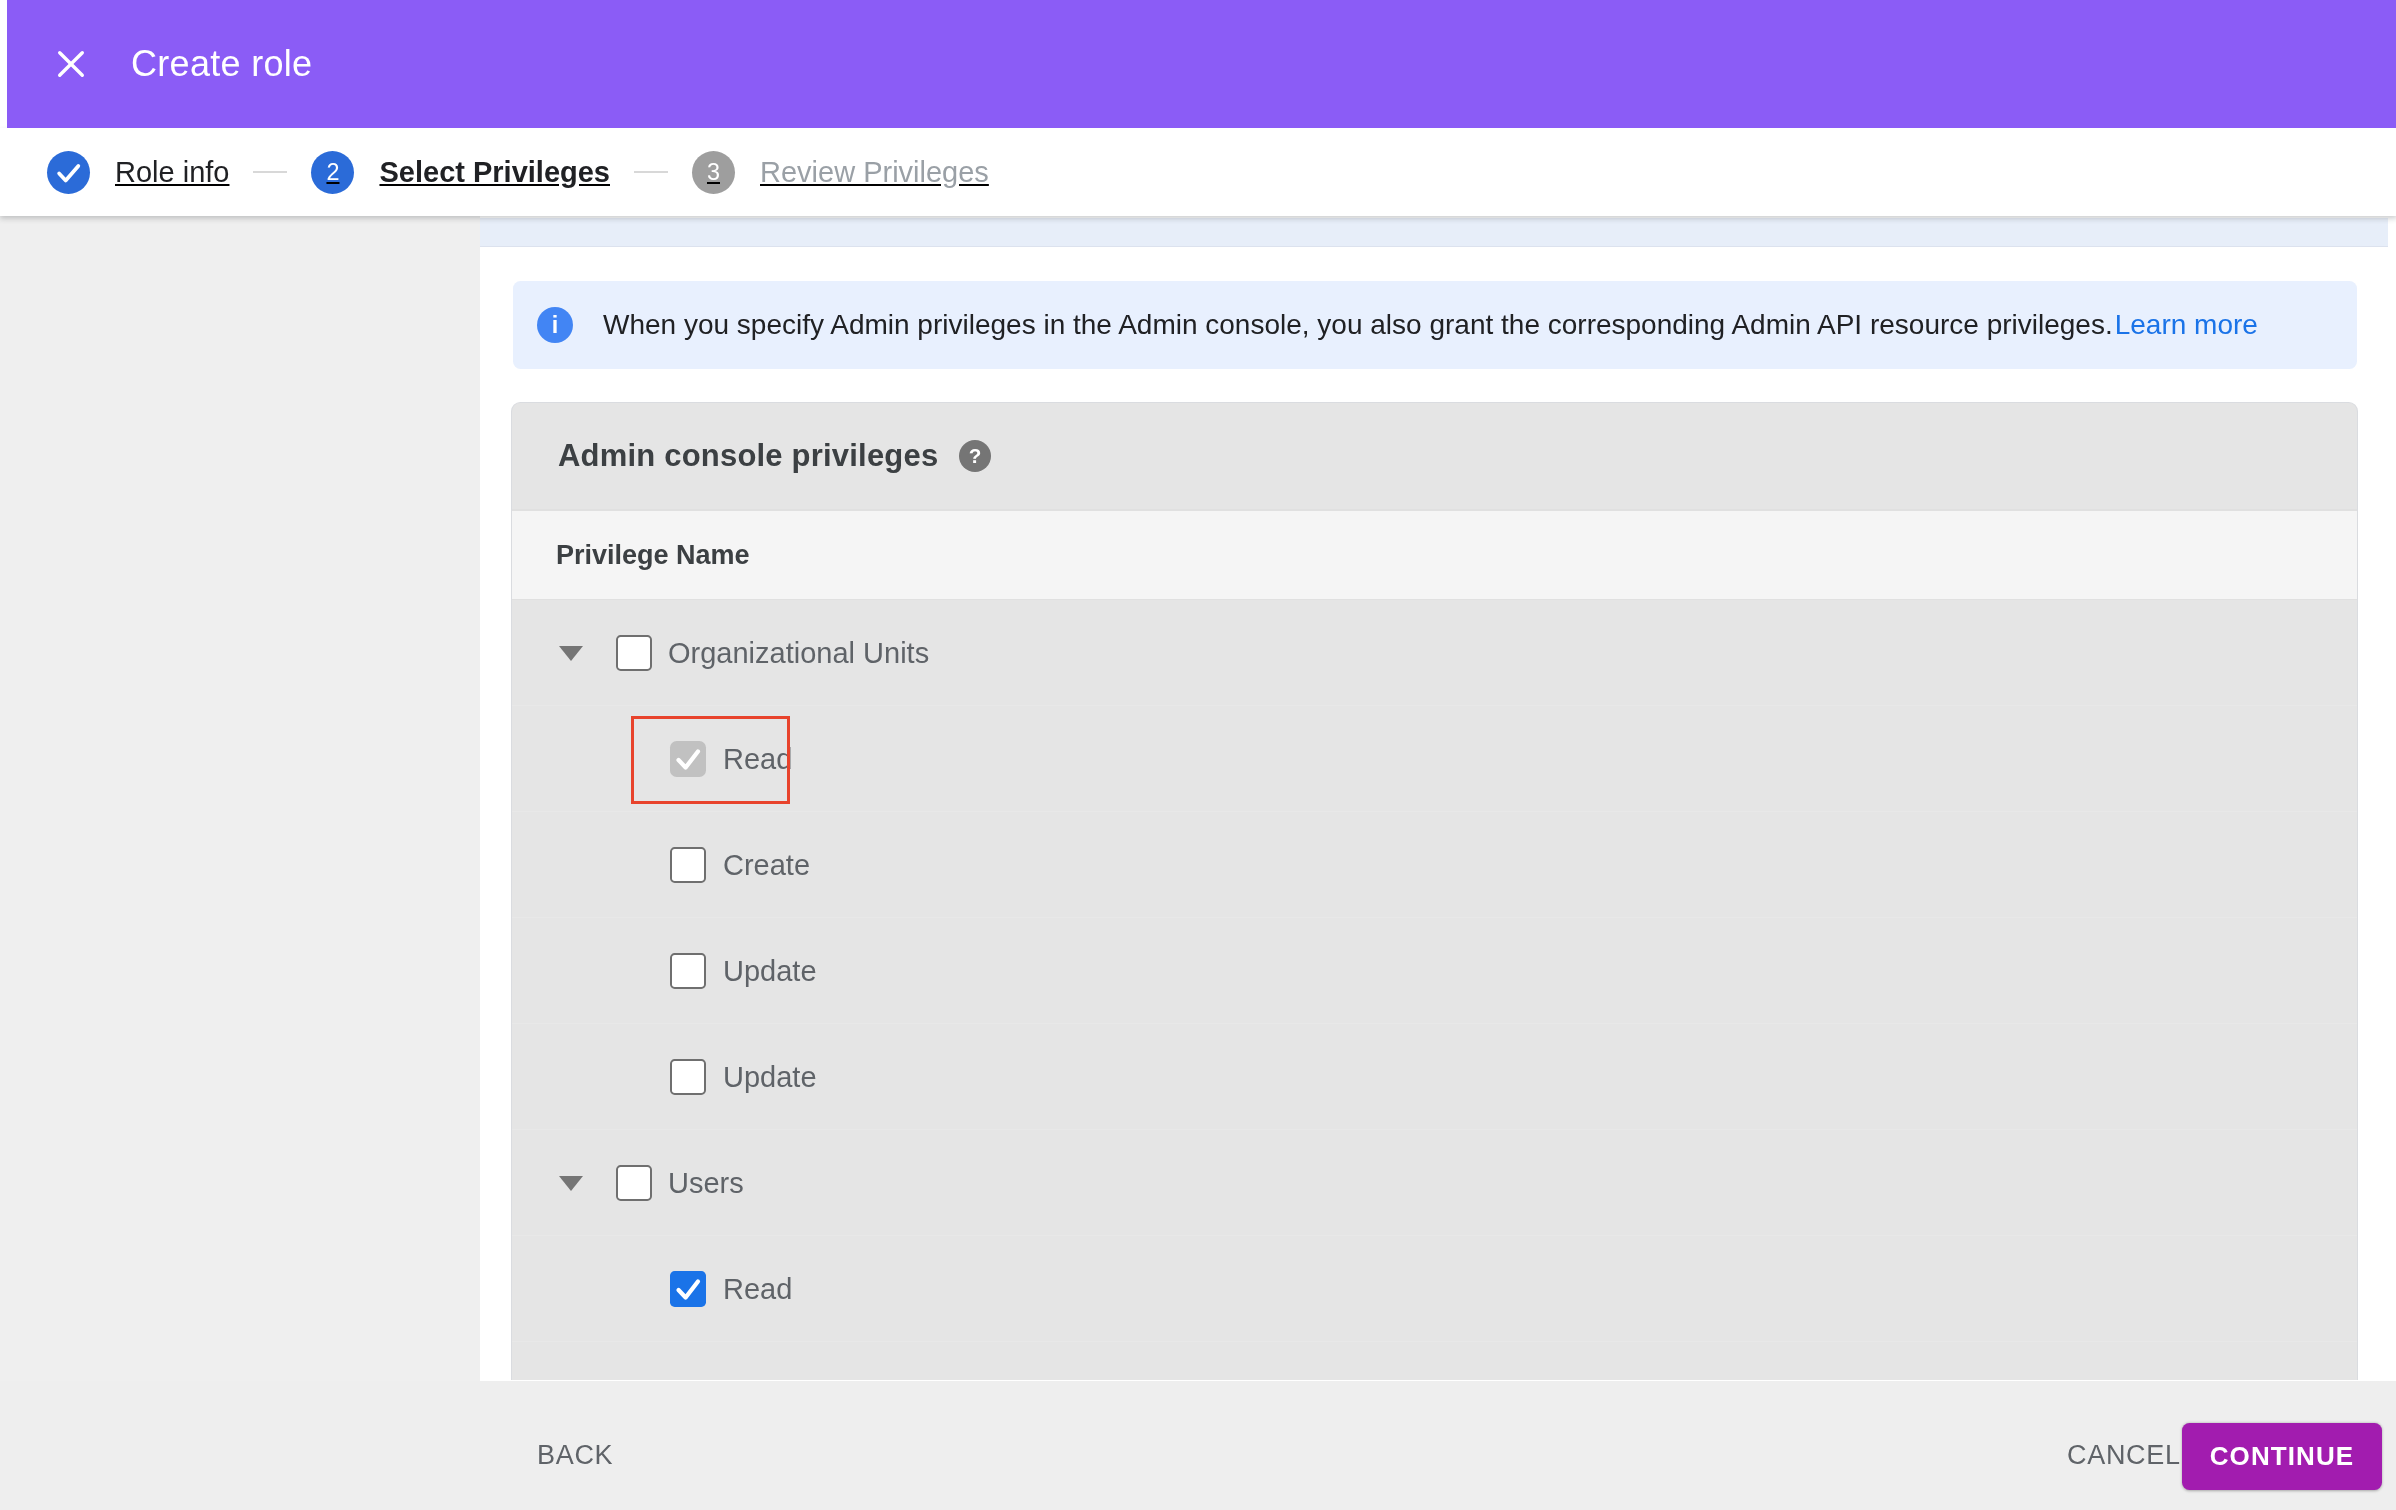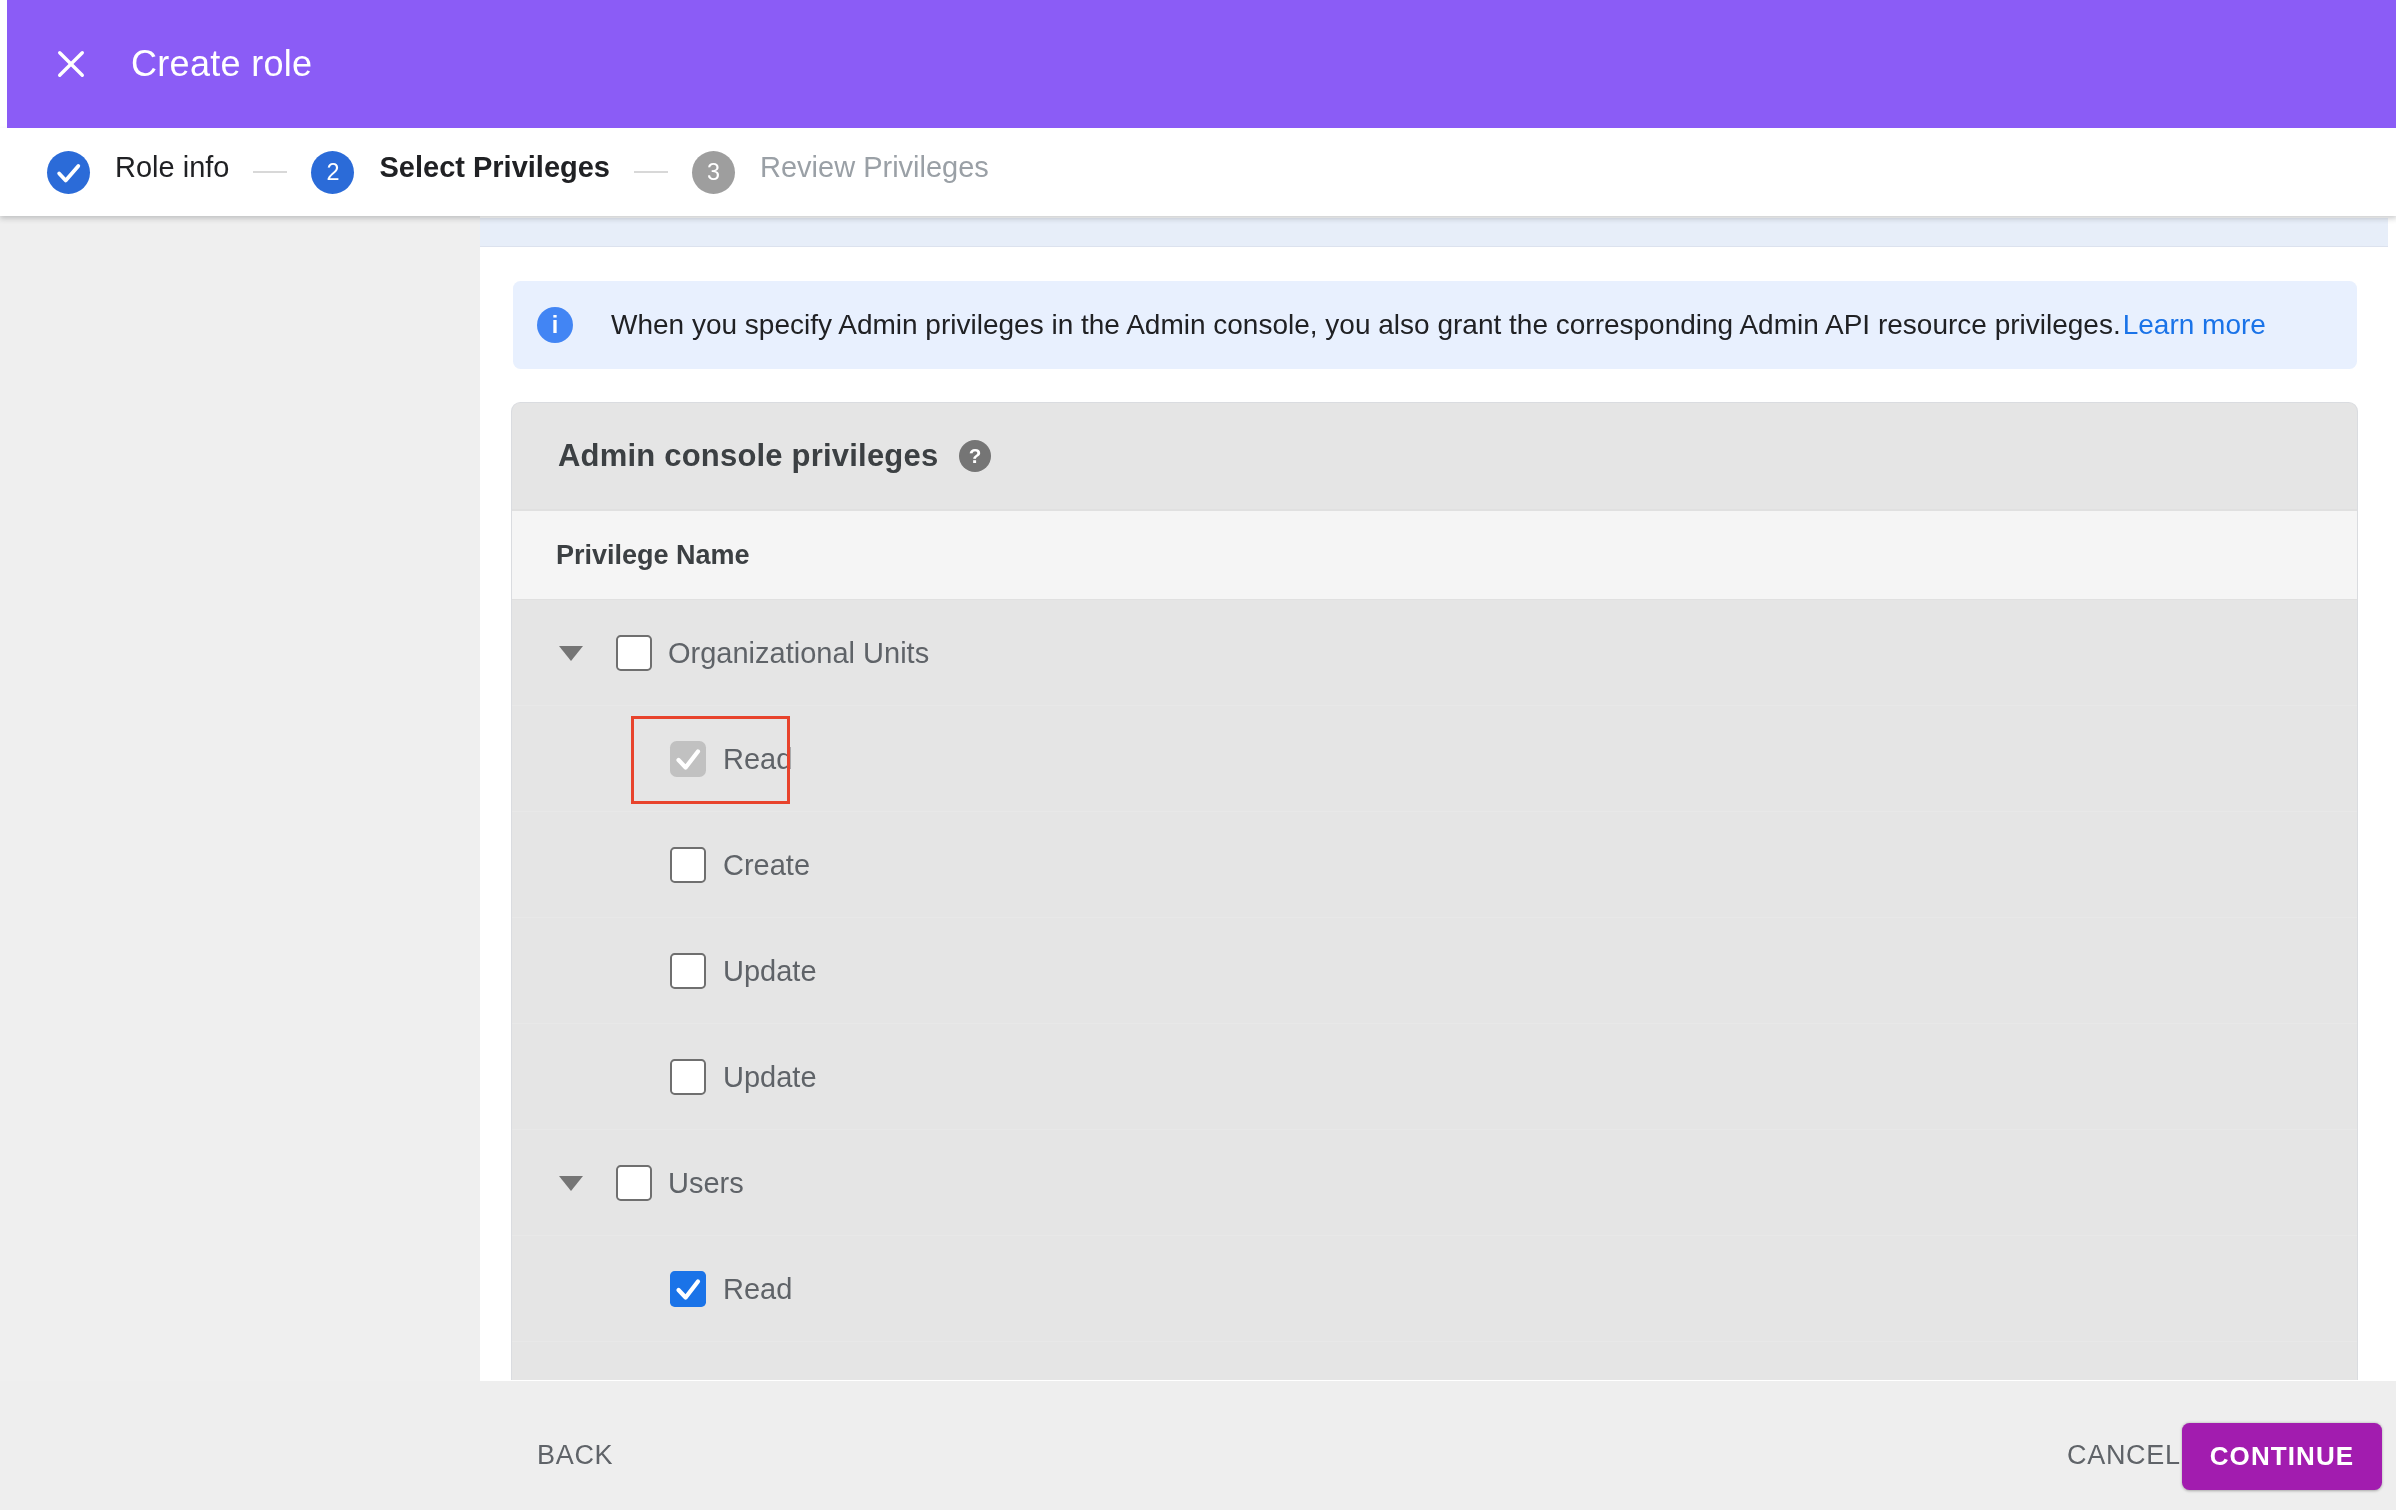--- a/index.html
+++ b/index.html
@@ -26,21 +26,21 @@
     display:flex; align-items:center;
     color:#ffffff; font-size:36px; font-weight:400; letter-spacing:0.3px;
   }
 
   
   .stepper {
     position:absolute; top:128px; left:0; width:2397px; height:88px;
     background:#ffffff; display:flex; align-items:center; padding-left:47px;
     box-shadow:0 2.8px 5.6px rgba(60,64,67,.28); z-index:30;
   }
-  .step { display:flex; cursor:pointer; }
+  .step { display:flex; align-items:center; cursor:pointer;text-decoration:underline; }
   .step-circle {
     width:43px; height:43px; border-radius:50%;
     display:flex; align-items:center; justify-content:center;
     color:#fff; font-size:23.4px; flex:0 0 auto;
   }
   .step.completed .step-circle, .step.active .step-circle { background:#2b6bd8; }
   .step.upcoming  .step-circle { background:#9e9e9e; }
   .step-label { margin-left:25px; font-size:29px; color:#202124; white-space:nowrap; }
   .step.active .step-label { font-weight:700; }
   .step.upcoming .step-label { color:#9aa0a6; }
@@ -58,21 +58,21 @@
   .info-banner {
     position:absolute; left:513px; top:65px; width:1844px; height:88px;
     background:#e8f0fe; border-radius:7.5px;
     display:flex; align-items:center; padding-left:24px;
   }
   .info-icon {
     width:36px; height:36px; border-radius:50%; background:#4285f4;
     color:#fff; font-size:23.4px; font-weight:700;
     display:flex; align-items:center; justify-content:center; flex:0 0 auto;
   }
-  .info-text { margin-left:38px; font-size:28px; color:#202124; }
+  .info-text { margin-left:30px; font-size:28px; color:#202124; }
   .learn-more { color:#1a73e8; margin-left:2px; font-size:28px; cursor:pointer; text-decoration:none; }
 
   
   .priv-card {
     position:absolute; left:511px; top:186px; width:1847px; height:978px;
     background:#e5e5e5; border:0.9px solid #dadce0; border-bottom:none;
     border-radius:9.4px 9.4px 0 0; overflow:hidden;
   }
   .card-heading { height:107px; display:flex; align-items:center; padding-left:46px; border-bottom:0.9px solid #e0e0e0; }
   .card-title { font-size:31px; font-weight:700; color:#3c4043; letter-spacing:0.2px; }

